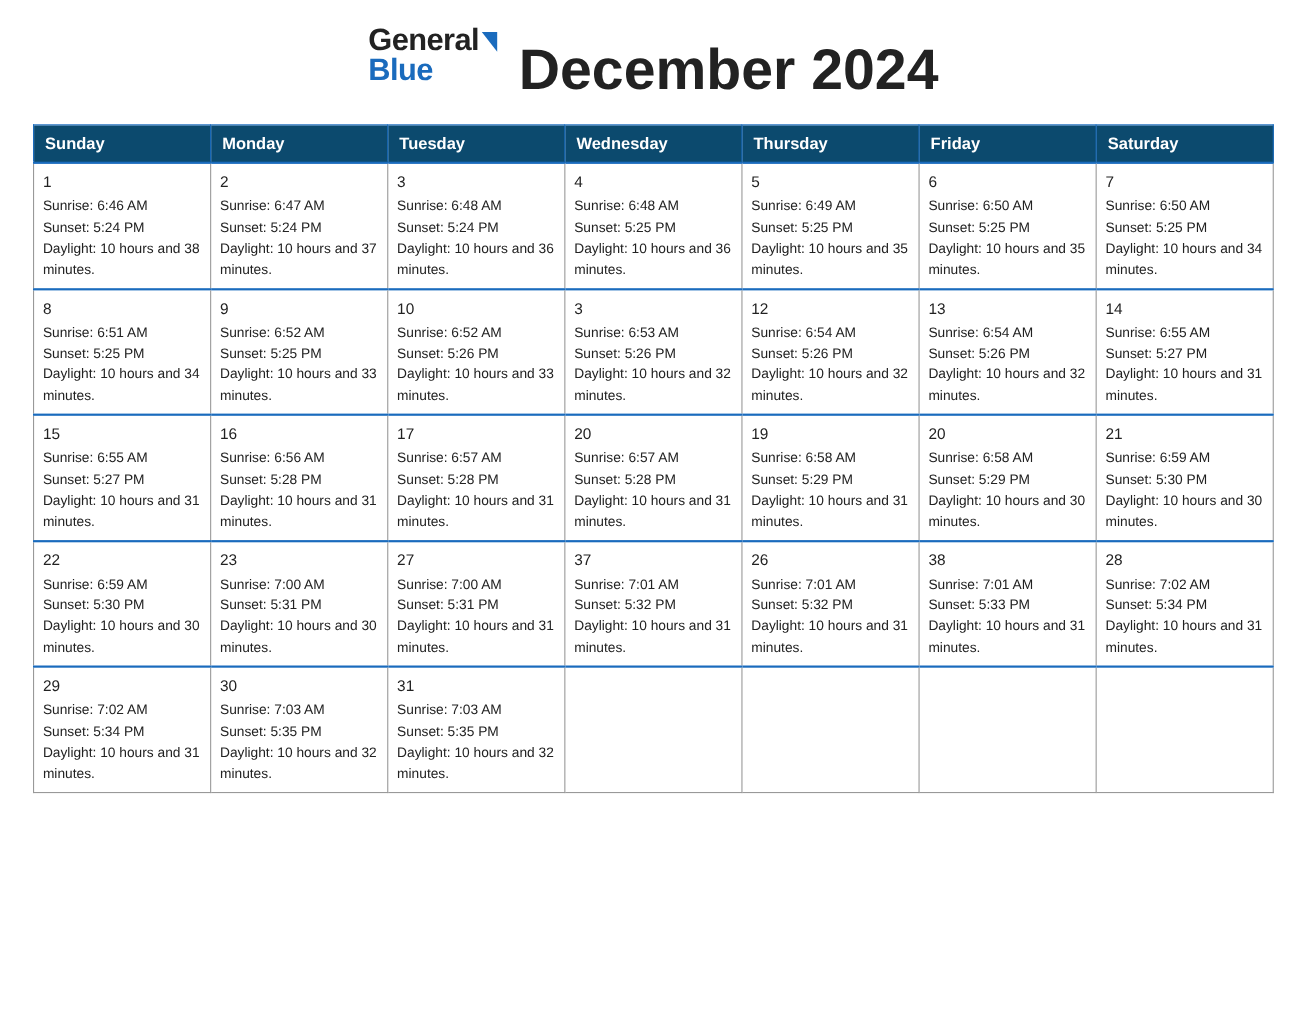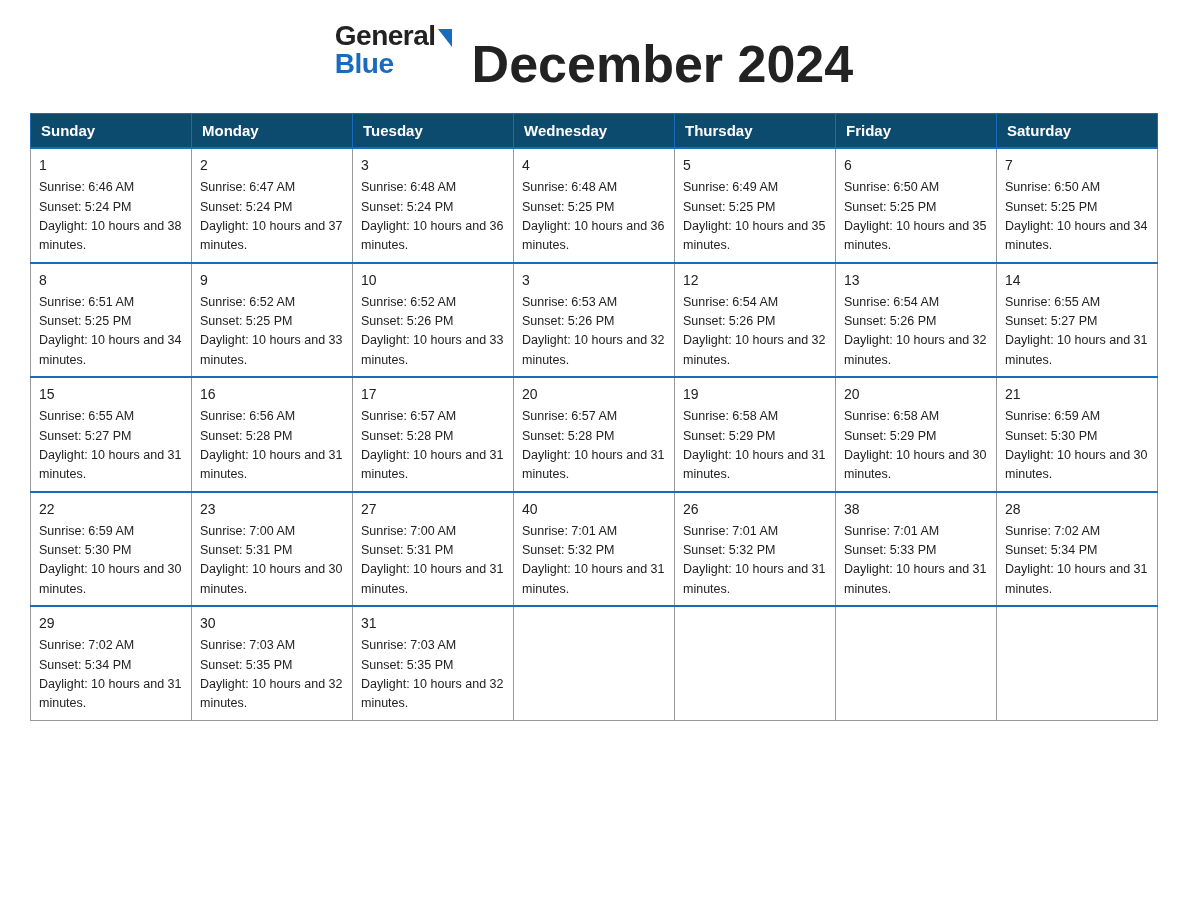--- a/index.html
+++ b/index.html
@@ -155,21 +155,21 @@
         <td><span class="day-number">17</span><span class="day-info">Sunrise: 6:57 AM<br>Sunset: 5:28 PM<br>Daylight: 10 hours and 31 minutes.</span></td>
         <td><span class="day-number">20</span><span class="day-info">Sunrise: 6:57 AM<br>Sunset: 5:28 PM<br>Daylight: 10 hours and 31 minutes.</span></td>
         <td><span class="day-number">19</span><span class="day-info">Sunrise: 6:58 AM<br>Sunset: 5:29 PM<br>Daylight: 10 hours and 31 minutes.</span></td>
         <td><span class="day-number">20</span><span class="day-info">Sunrise: 6:58 AM<br>Sunset: 5:29 PM<br>Daylight: 10 hours and 30 minutes.</span></td>
         <td><span class="day-number">21</span><span class="day-info">Sunrise: 6:59 AM<br>Sunset: 5:30 PM<br>Daylight: 10 hours and 30 minutes.</span></td>
       </tr>
       <tr>
         <td><span class="day-number">22</span><span class="day-info">Sunrise: 6:59 AM<br>Sunset: 5:30 PM<br>Daylight: 10 hours and 30 minutes.</span></td>
         <td><span class="day-number">23</span><span class="day-info">Sunrise: 7:00 AM<br>Sunset: 5:31 PM<br>Daylight: 10 hours and 30 minutes.</span></td>
         <td><span class="day-number">27</span><span class="day-info">Sunrise: 7:00 AM<br>Sunset: 5:31 PM<br>Daylight: 10 hours and 31 minutes.</span></td>
-        <td><span class="day-number">40</span><span class="day-info">Sunrise: 7:01 AM<br>Sunset: 5:32 PM<br>Daylight: 10 hours and 31 minutes.</span></td>
+        <td><span class="day-number">37</span><span class="day-info">Sunrise: 7:01 AM<br>Sunset: 5:32 PM<br>Daylight: 10 hours and 31 minutes.</span></td>
         <td><span class="day-number">26</span><span class="day-info">Sunrise: 7:01 AM<br>Sunset: 5:32 PM<br>Daylight: 10 hours and 31 minutes.</span></td>
         <td><span class="day-number">38</span><span class="day-info">Sunrise: 7:01 AM<br>Sunset: 5:33 PM<br>Daylight: 10 hours and 31 minutes.</span></td>
         <td><span class="day-number">28</span><span class="day-info">Sunrise: 7:02 AM<br>Sunset: 5:34 PM<br>Daylight: 10 hours and 31 minutes.</span></td>
       </tr>
       <tr>
         <td><span class="day-number">29</span><span class="day-info">Sunrise: 7:02 AM<br>Sunset: 5:34 PM<br>Daylight: 10 hours and 31 minutes.</span></td>
         <td><span class="day-number">30</span><span class="day-info">Sunrise: 7:03 AM<br>Sunset: 5:35 PM<br>Daylight: 10 hours and 32 minutes.</span></td>
         <td><span class="day-number">31</span><span class="day-info">Sunrise: 7:03 AM<br>Sunset: 5:35 PM<br>Daylight: 10 hours and 32 minutes.</span></td>
         <td class="empty"></td>
         <td class="empty"></td>

